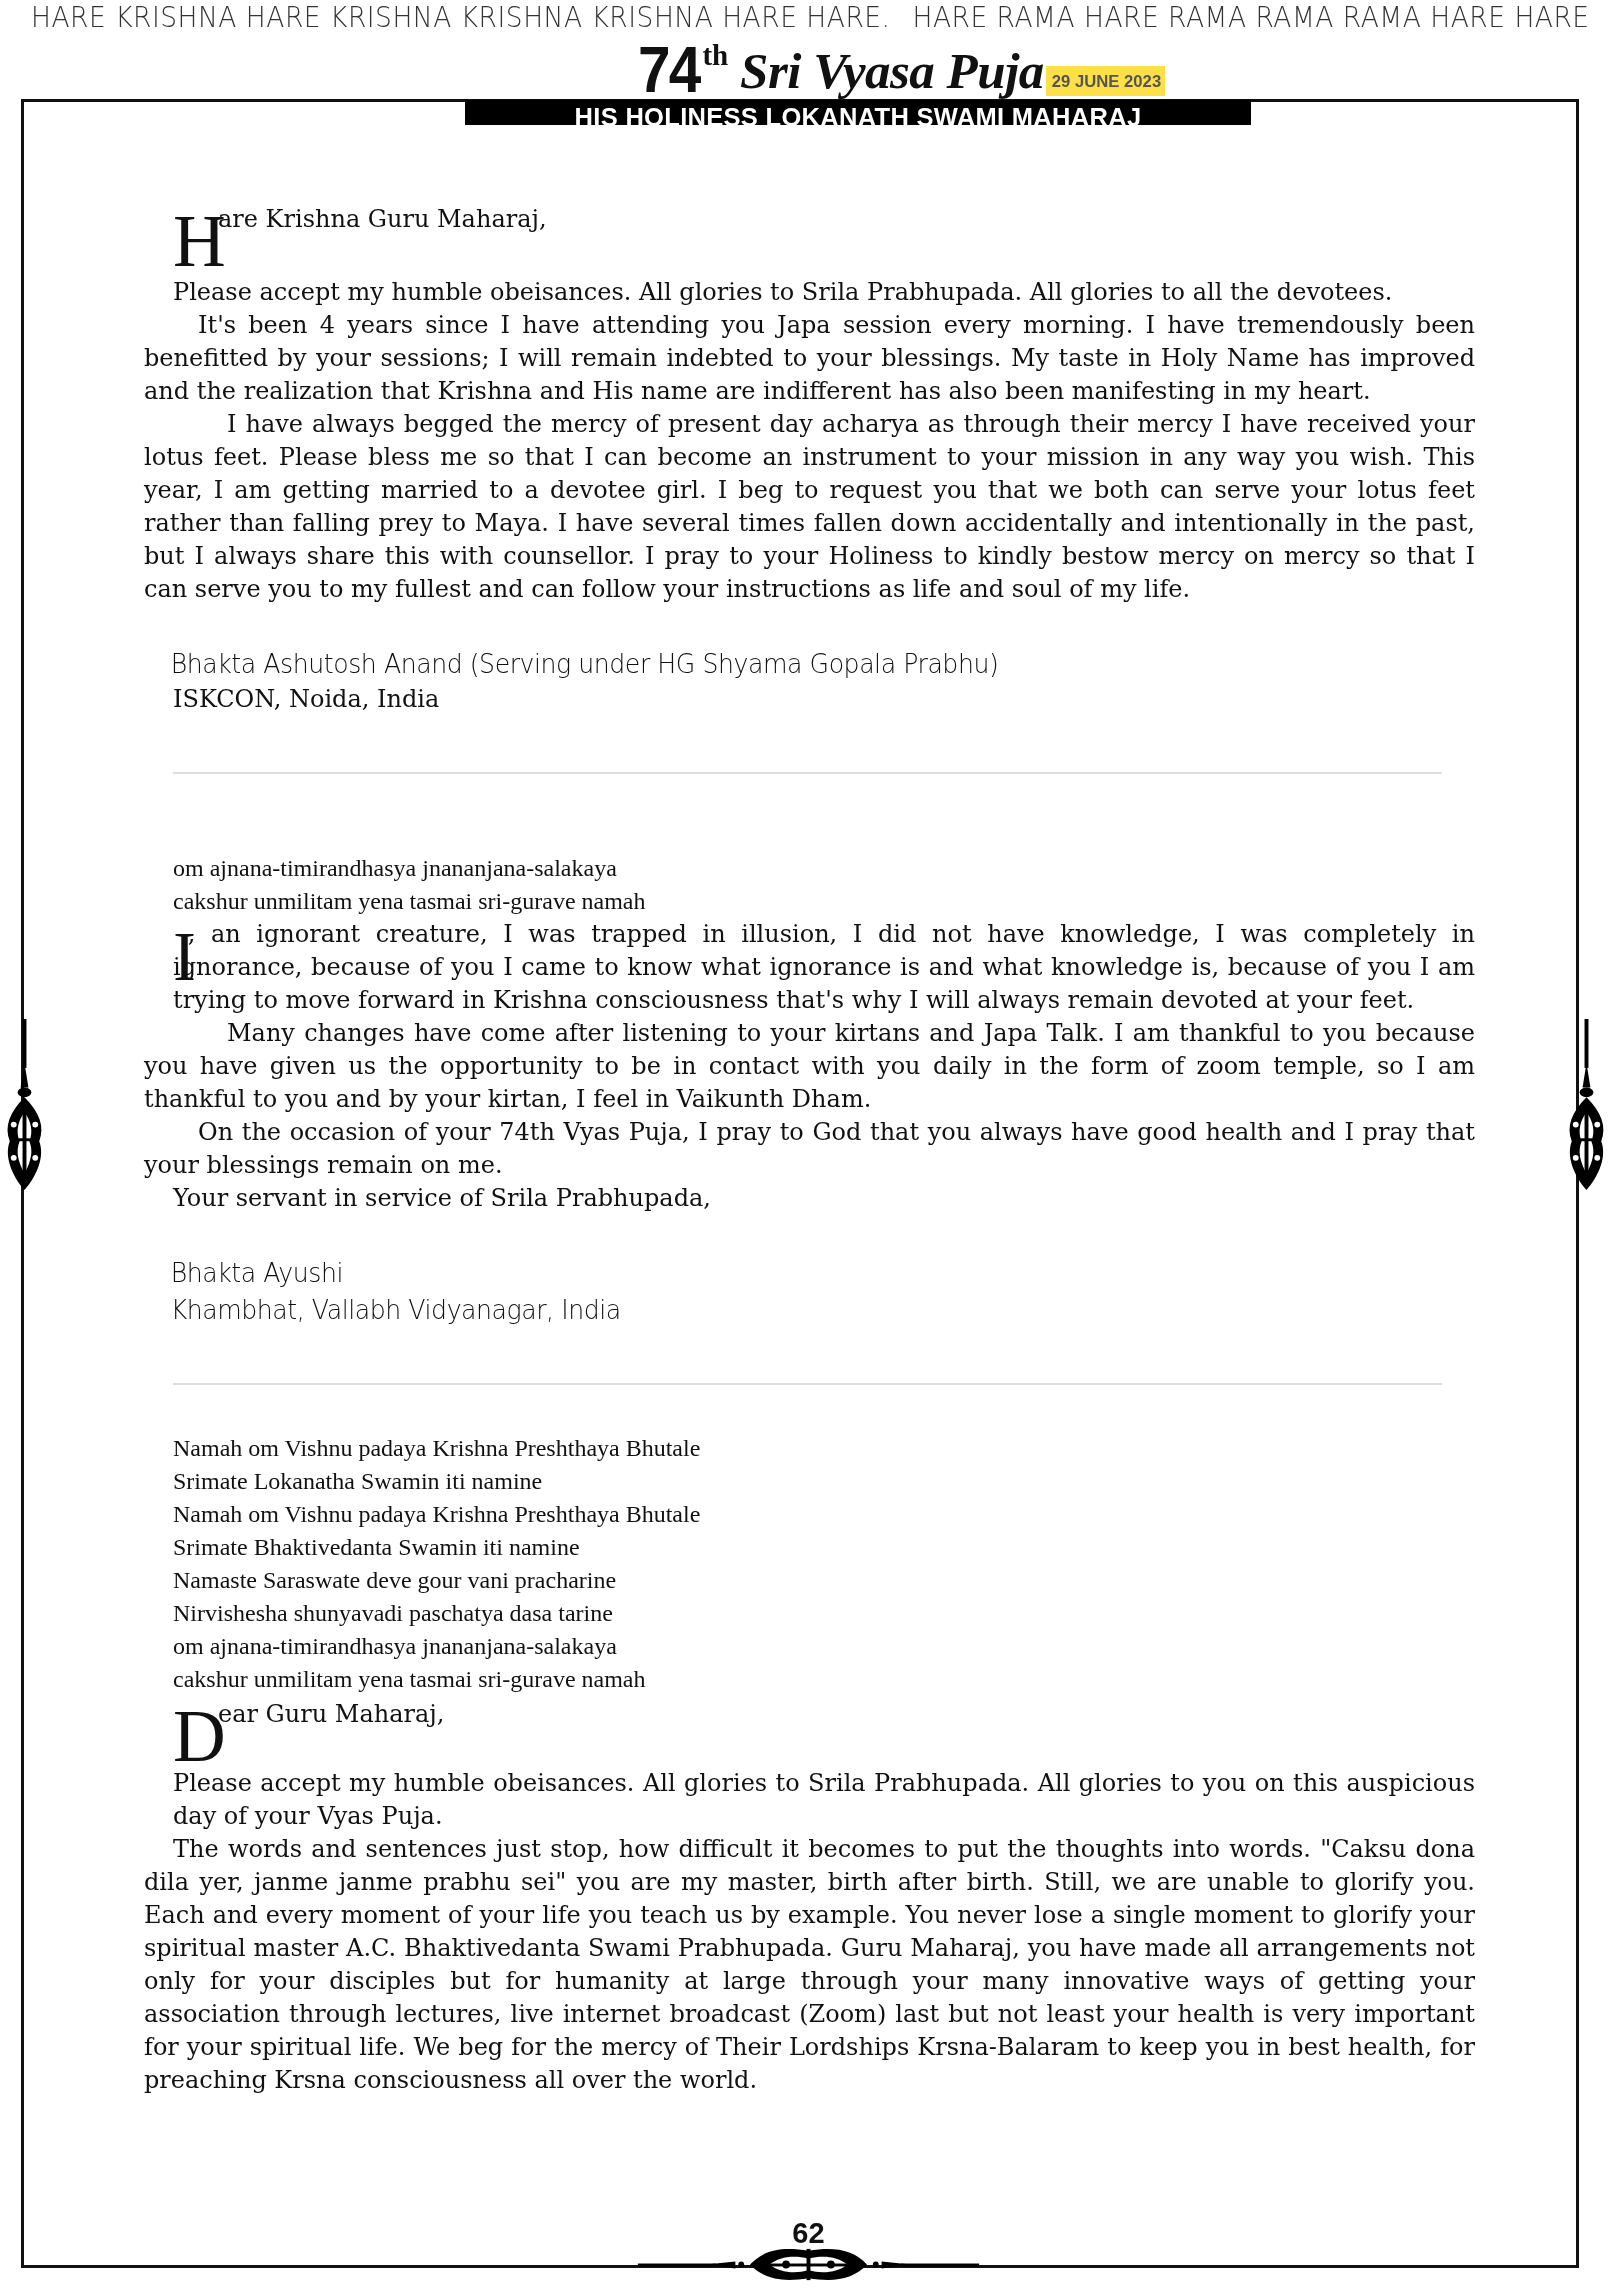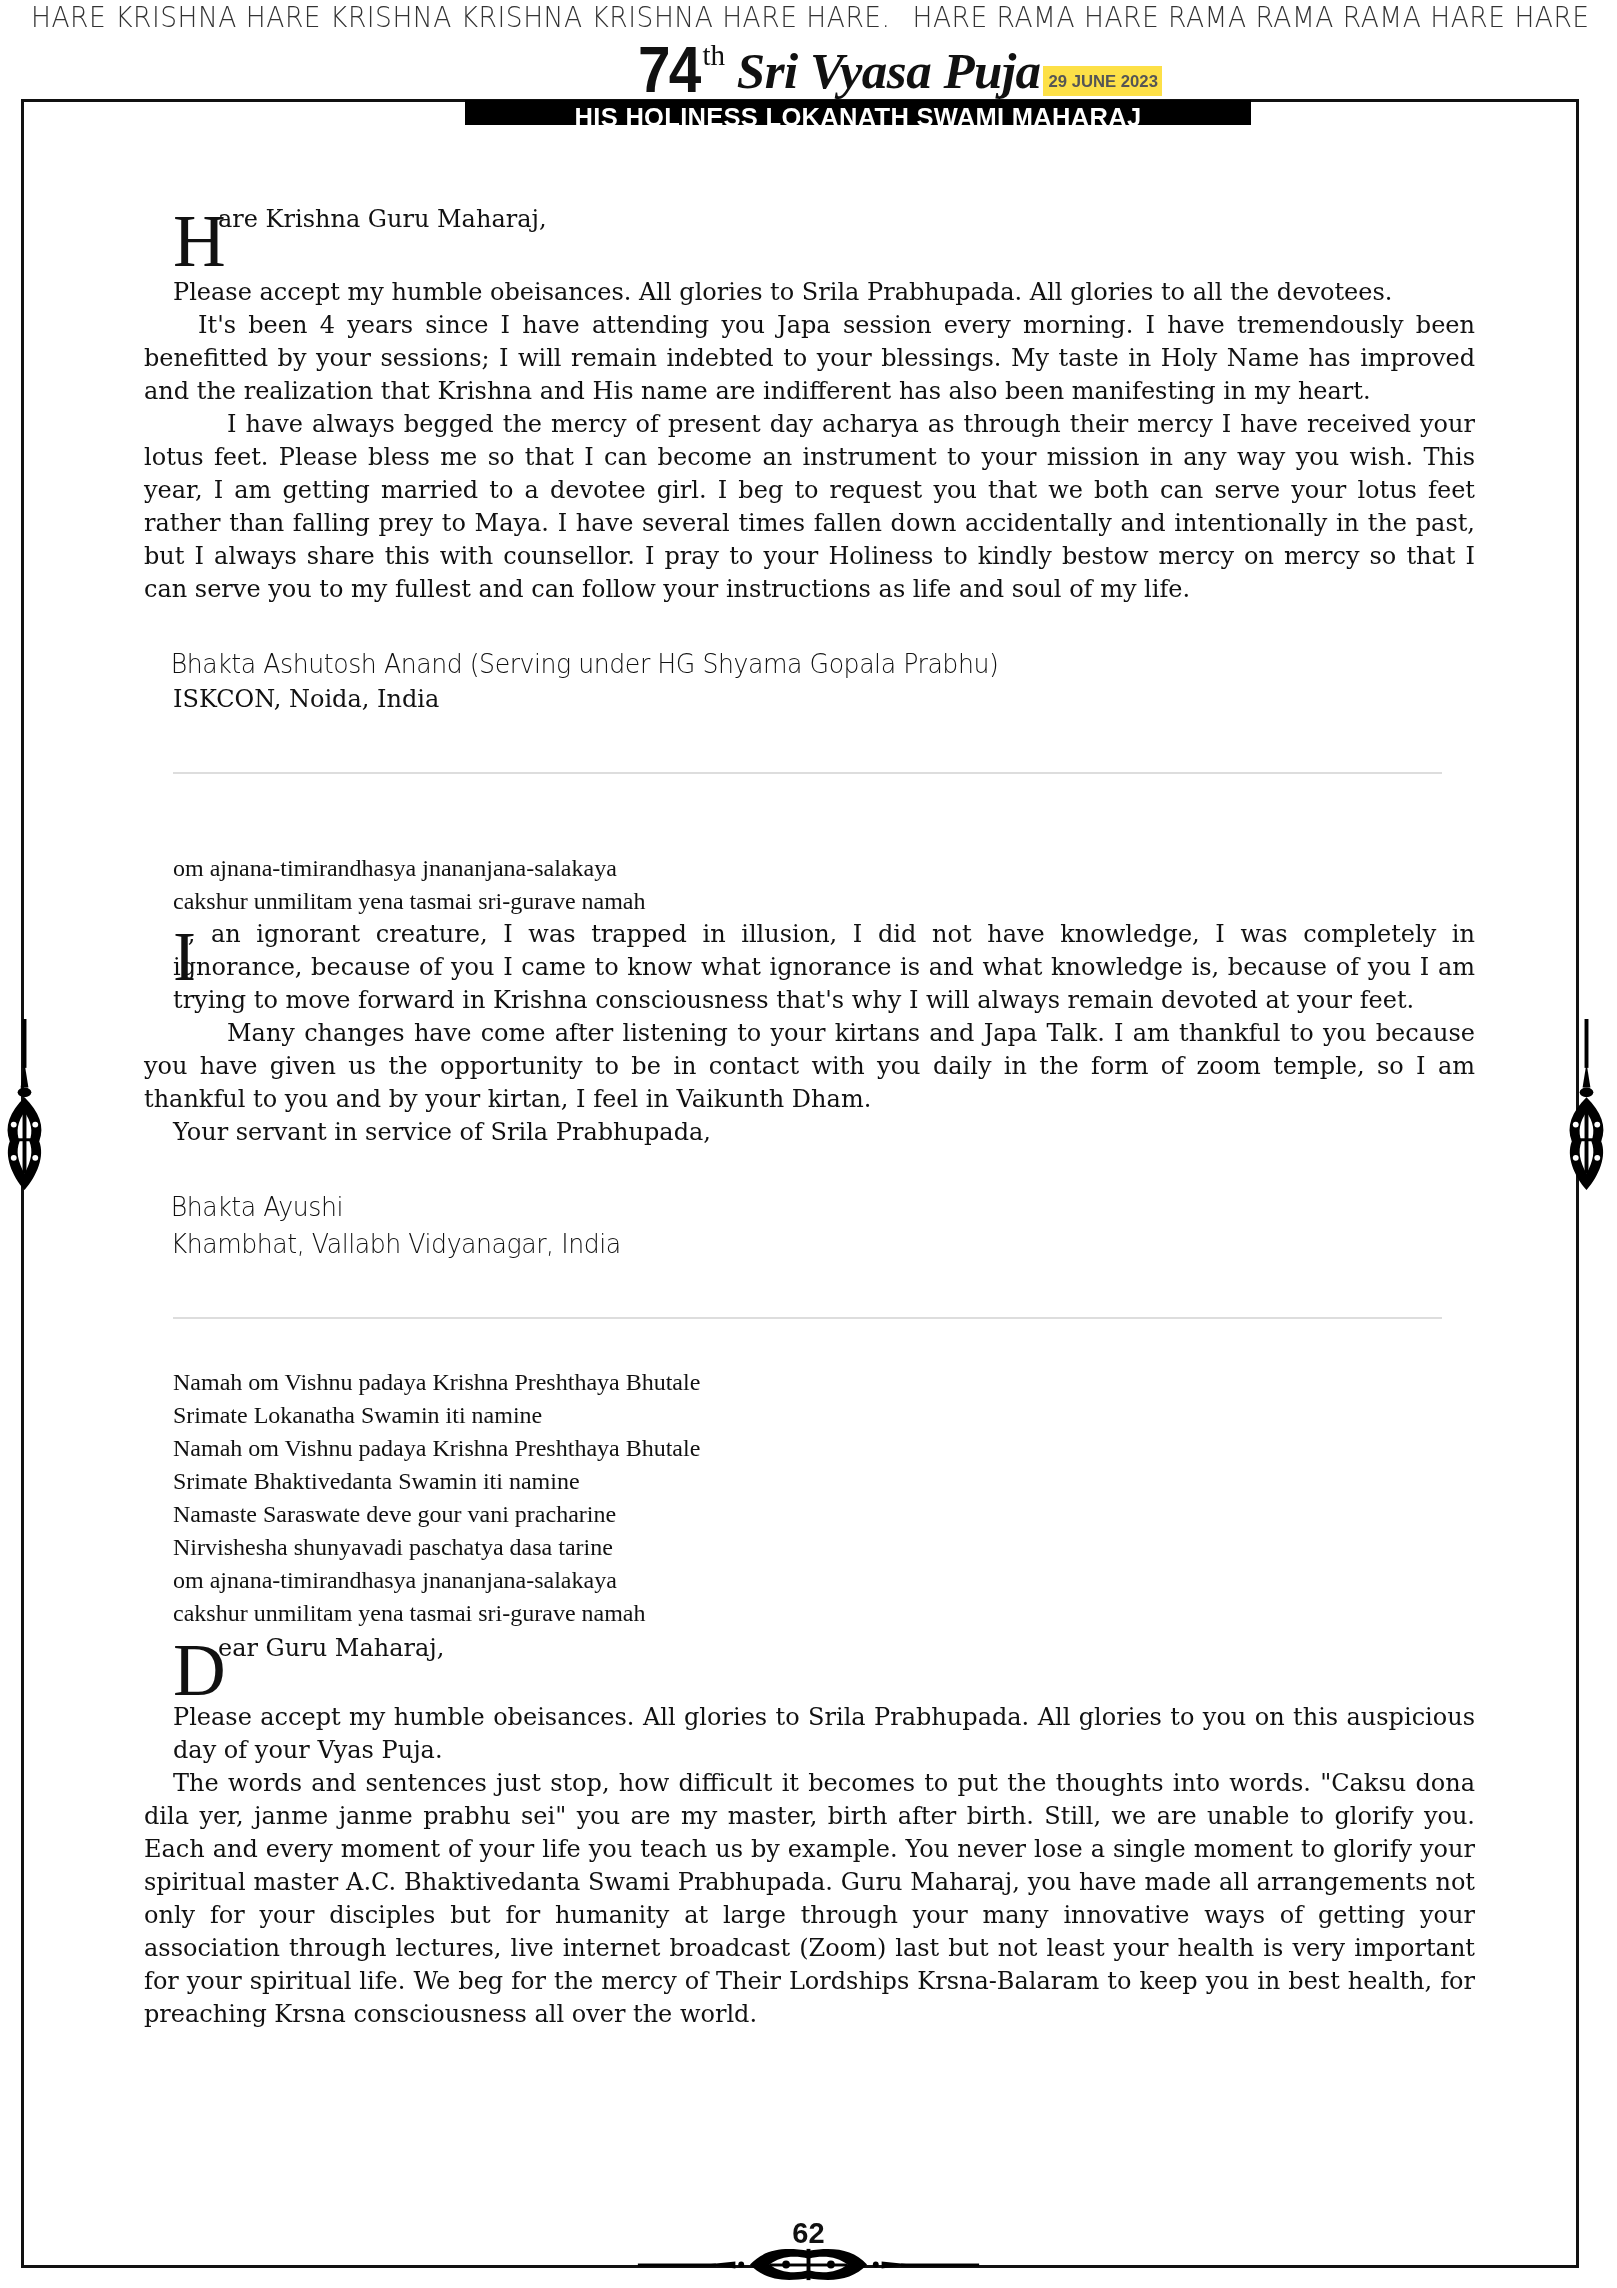--- a/index.html
+++ b/index.html
@@ -17,21 +17,21 @@
   .title-row {
     position: absolute; top: 37px; left: 616px; height: 63px;
     display: flex; align-items: flex-end; margin-left: 22px;
   }
   .title-num {
     font-family: "Liberation Sans", sans-serif; font-weight: bold;
     font-size: 65px; line-height: 61px; letter-spacing: -2px; transform: scaleX(0.9);
     transform-origin: left bottom;
   }
   .title-sup {
-    font-family: "Liberation Serif", serif; font-weight: normal; font-size: 29px;
+    font-family: "Liberation Serif", serif; font-weight: bold; font-size: 29px;
     align-self: flex-start; margin-left: -3.9px; margin-top: 2px;
   }
   .title-text {
     font-family: "Liberation Serif", serif; font-weight: bold; font-style: italic;
     font-size: 51px; line-height: 57px; margin-left: 11.8px; letter-spacing: -0.5px;
   }
   .date-badge {
     background: #fde047; color: #555; font-family: "Liberation Sans", sans-serif;
     font-weight: bold; font-size: 16.7px; padding: 5.9px 3.9px 3.9px 5.9px; margin-left: 2px;
     margin-bottom: 3.9px;
@@ -161,20 +161,21 @@
   <div class="separator" style="margin-top:55px; margin-bottom:78px;"></div>
 
   <section>
     <div class="verse">om ajnana-timirandhasya jnananjana-salakaya</div>
     <div class="verse">cakshur unmilitam yena tasmai sri-gurave namah</div>
     <p class="drop-para">
       <span class="dropcap-i">I</span>
       <span class="line1">, an ignorant creature, I was trapped in illusion, I did not have knowledge, I was completely in ignorance, because of  you I came to know what ignorance is and what knowledge is, because of  you I am trying to move forward in Krishna consciousness that's why I will always remain devoted at your feet.</span>
     </p>
     <p class="indent-xl">Many changes have come after listening to your kirtans and Japa Talk. I am thankful to you because you have given us the opportunity to be in contact with you daily in the form of  zoom temple, so I am thankful to you and by your kirtan, I feel in Vaikunth Dham.</p>
+    <p class="indent-l">On the occasion of  your 74th Vyas Puja, I pray to God that you always have good health and I pray that your blessings remain on me.</p>
     <p class="lead">Your servant in service of  Srila Prabhupada,</p>
     <div class="sig-name">Bhakta Ayushi</div>
     <div class="sig-loc-sans">Khambhat, Vallabh Vidyanagar, India</div>
   </section>
 
   <div class="separator" style="margin-top:55px; margin-bottom:47px;"></div>
 
   <section>
     <div class="verse">Namah om Vishnu padaya Krishna Preshthaya Bhutale</div>
     <div class="verse">Srimate Lokanatha Swamin iti namine</div>

